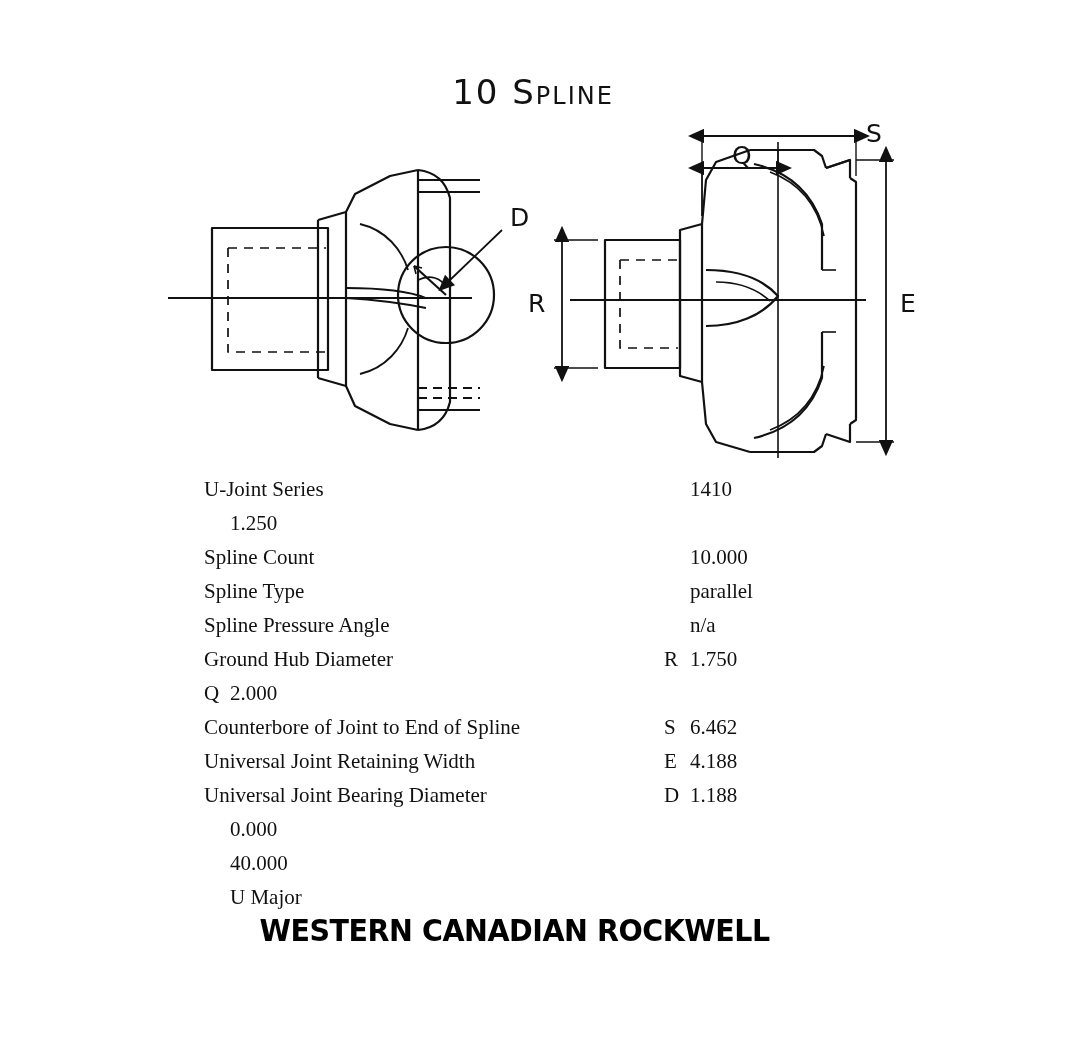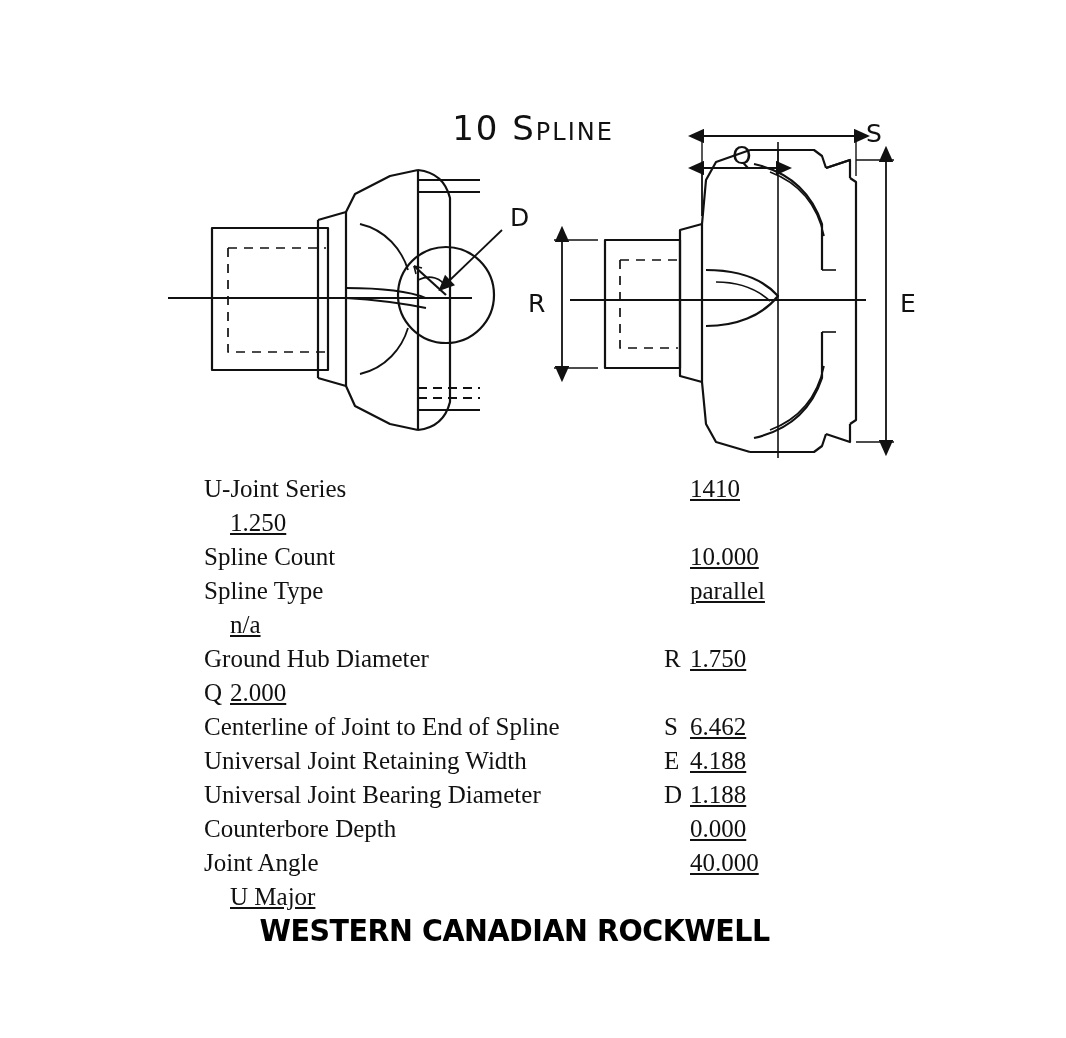--- a/index.html
+++ b/index.html
@@ -25,59 +25,57 @@
     position: absolute;
     left: 0;
     top: 72px;
     width: 1066px;
     text-align: center;
     font-family: "DejaVu Sans", sans-serif;
     font-size: 34px;
     letter-spacing: 2px;
     color: #111;
     font-variant: small-caps;
-    margin-top: 36px;
   }
   
   .drawing {
     position: absolute;
     left: 150px;
     top: 120px;
     width: 780px;
     height: 340px;
   }
   .drawing svg {
     display: block;
   }
   
   .spec-table {
     position: absolute;
     left: 204px;
     top: 472px;
     width: 640px;
-    font-size: 25px;
+    font-size: 21px;
     line-height: 34px;
   }
   .spec-row {
     display: flex;
     align-items: baseline;
     height: 34px;
   }
   .spec-label {
     width: 460px;
     white-space: nowrap;
   }
   .spec-letter {
     width: 26px;
     text-align: left;
     white-space: nowrap;
   }
   .spec-value {
     white-space: nowrap;
-    text-decoration: underline;
   }
   
   .brand {
     position: absolute;
     left: 0;
     top: 912px;
     width: 1066px;
     text-align: center;
     padding-right: 40px;
     box-sizing: border-box;
@@ -222,61 +220,60 @@
       <span class="spec-value">10.000</span>
     </div>
 
     <div class="spec-row">
       <span class="spec-label">Spline Type</span>
       <span class="spec-letter"></span>
       <span class="spec-value">parallel</span>
     </div>
 
     <div class="spec-row">
+      <span class="spec-label">Spline Pressure Angle</span>
       <span class="spec-letter"></span>
       <span class="spec-value">n/a</span>
     </div>
 
     <div class="spec-row">
       <span class="spec-label">Ground Hub Diameter</span>
       <span class="spec-letter">R</span>
       <span class="spec-value">1.750</span>
     </div>
 
     <div class="spec-row">
       <span class="spec-letter">Q</span>
       <span class="spec-value">2.000</span>
     </div>
 
     <div class="spec-row">
-      <span class="spec-label">Centerline of Joint to End of Spline</span>
+      <span class="spec-label">Counterbore of Joint to End of Spline</span>
       <span class="spec-letter">S</span>
       <span class="spec-value">6.462</span>
     </div>
 
     <div class="spec-row">
       <span class="spec-label">Universal Joint Retaining Width</span>
       <span class="spec-letter">E</span>
       <span class="spec-value">4.188</span>
     </div>
 
     <div class="spec-row">
       <span class="spec-label">Universal Joint Bearing Diameter</span>
       <span class="spec-letter">D</span>
       <span class="spec-value">1.188</span>
     </div>
 
     <div class="spec-row">
-      <span class="spec-label">Counterbore Depth</span>
       <span class="spec-letter"></span>
       <span class="spec-value">0.000</span>
     </div>
 
     <div class="spec-row">
-      <span class="spec-label">Joint Angle</span>
       <span class="spec-letter"></span>
       <span class="spec-value">40.000</span>
     </div>
 
     <div class="spec-row">
       <span class="spec-letter"></span>
       <span class="spec-value">U Major</span>
     </div>
 
   </div>

